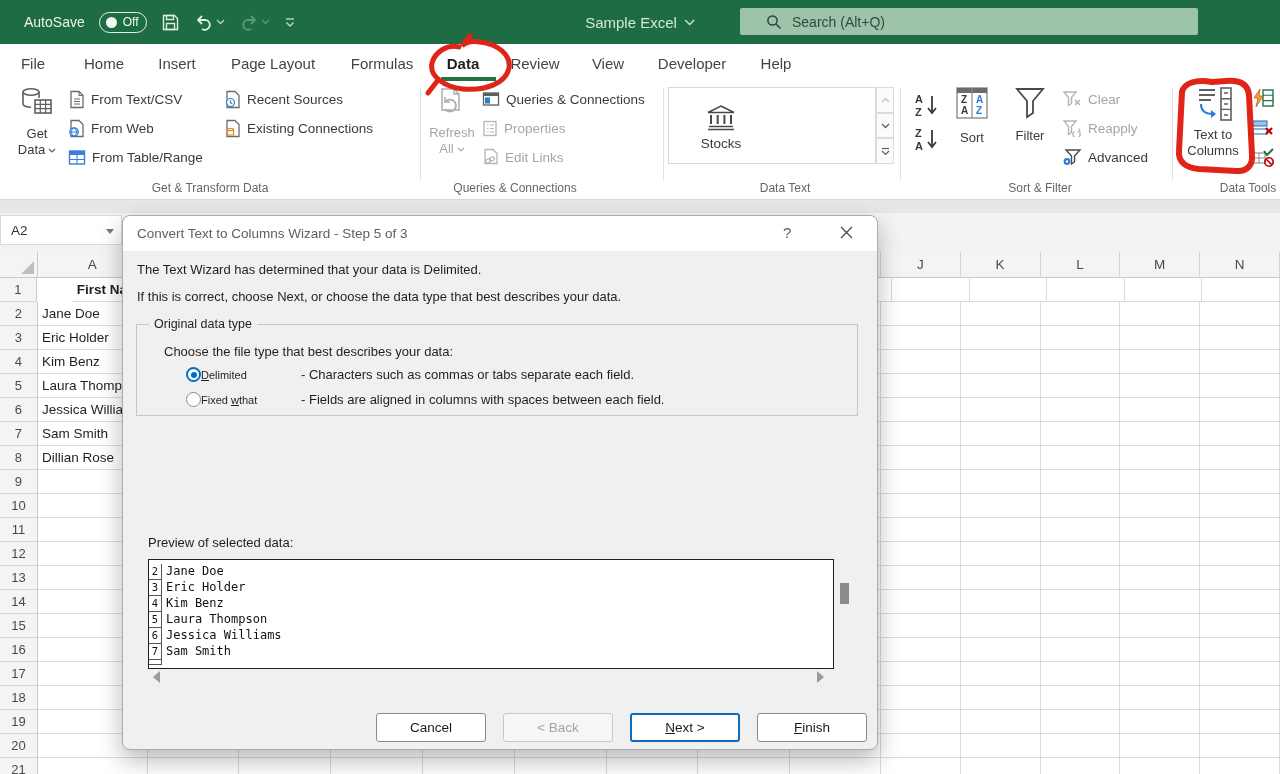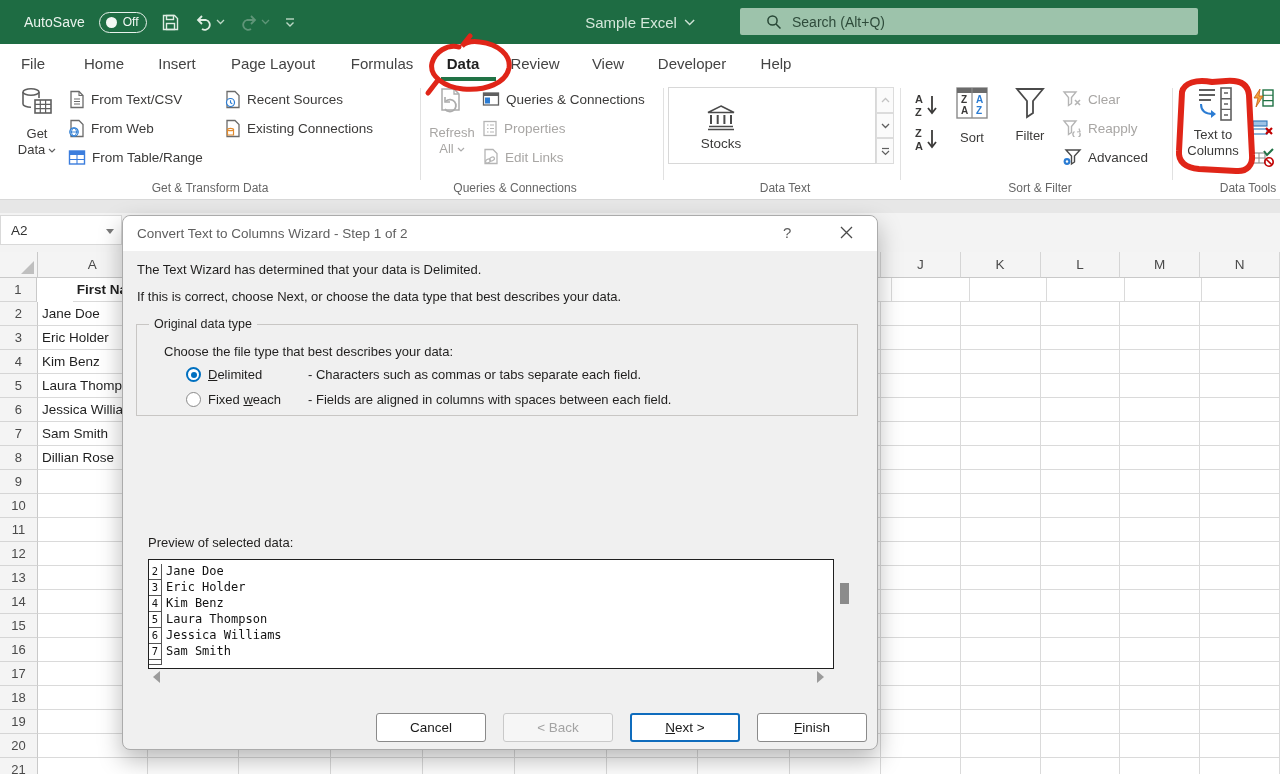--- a/index.html
+++ b/index.html
@@ -64,21 +64,21 @@
   .dlg-help { position:absolute; left:660px; top:8px; font-size:15px; color:#5F5F5F; }
   .dlg-close { position:absolute; left:716px; top:9px; width:17px; height:17px; }
   .dlg-text { position:absolute; left:14px; font-size:13px; color:#201F1E; }
   .groupbox { position:absolute; left:13px; top:108px; width:722px; height:92px; border:1px solid #C8C6C4; }
   .groupbox .gb-label { position:absolute; left:12px; top:-8px; background:#F0F0F0; padding:0 5px; font-size:12.5px; color:#201F1E; }
   .gb-prompt { position:absolute; left:27px; top:19px; font-size:13px; color:#201F1E; }
   .radio-row { position:absolute; left:49px; display:flex; align-items:center; }
   .radio { width:15px; height:15px; border-radius:50%; border:1px solid #8A8A8A; background:#fff; position:relative; }
   .radio.sel { border:2px solid #0070C0; }
   .radio.sel::after { content:""; position:absolute; left:2.5px; top:2.5px; width:6px; height:6px; border-radius:50%; background:#0070C0; }
-  .radio-lbl { font-size:13px; color:#201F1E; margin-left:7px; width:100px; }
+  .radio-lbl { font-size:11px; color:#201F1E; width:100px; }
   .radio-desc { font-size:13px; color:#201F1E; }
   .u { text-decoration:underline; }
   .preview-label { position:absolute; left:25px; top:319px; font-size:13px; color:#201F1E; }
   .preview-box { position:absolute; left:25px; top:343px; width:686px; height:110px; background:#fff; border:1px solid #1f1f1f; overflow:hidden; padding-top:4px; }
   .pline { display:flex; height:16px; font-family:"DejaVu Sans Mono", monospace; font-size:12px; color:#111; }
   .pline .num { width:13px; border-right:1px solid #555; border-bottom:1px solid #555; text-align:center; font-size:10.5px; line-height:15px; flex:none; }
   .pline .txt { padding-left:4px; white-space:pre; }
   .vthumb { position:absolute; left:717px; top:367px; width:9px; height:21px; background:#8B8B8B; }
   .harrow { position:absolute; top:455px; width:0; height:0; border-top:6px solid transparent; border-bottom:6px solid transparent; }
   .harrow.left { left:30px; border-right:7px solid #9B9B9B; }
@@ -780,42 +780,42 @@
         <div class="cell" style="width: 80px;"></div>
         <div class="cell" style="width: 80px;"></div>
         <div class="cell" style="width: 80px;"></div>
         <div class="cell" style="width: 80px;"></div>
       </div>
     </div>
 </div>
 
 <div class="dialog">
   <div class="dlg-title">
-    <span>Convert Text to Columns Wizard - Step 1 of 2</span>
+    <span>Convert Text to Columns Wizard - Step 5 of 3</span>
     <span class="dlg-help">?</span>
     <span class="dlg-close">
       <svg width="15" height="15" viewBox="0 0 15 15">
           <path d="M2 2 L13 13 M13 2 L2 13" stroke="#4A4A4A" stroke-width="1.3"></path>
         </svg>
     </span>
   </div>
   <div class="dlg-text" style="top:46px">The Text Wizard has determined that your data is Delimited.</div>
   <div class="dlg-text" style="top:73px">If this is correct, choose Next, or choose the data type that best describes your data.</div>
 
   <div class="groupbox">
     <span class="gb-label">Original data type</span>
     <span class="gb-prompt">Choose the file type that best describes your data:</span>
     <div class="radio-row" style="top:42px">
       <span class="radio sel"></span>
       <span class="radio-lbl"><span></span><span class="u">D</span><span>elimited</span></span>
       <span class="radio-desc">- Characters such as commas or tabs separate each field.</span>
     </div>
     <div class="radio-row" style="top:67px">
       <span class="radio"></span>
-      <span class="radio-lbl"><span>Fixed </span><span class="u">w</span><span>each</span></span>
+      <span class="radio-lbl"><span>Fixed </span><span class="u">w</span><span>that</span></span>
       <span class="radio-desc">- Fields are aligned in columns with spaces between each field.</span>
     </div>
   </div>
 
   <div class="preview-label">Preview of selected data:</div>
   <div class="preview-box">
     <div>
         <div class="pline">
           <span class="num">2</span>
           <span class="txt">Jane Doe</span>

